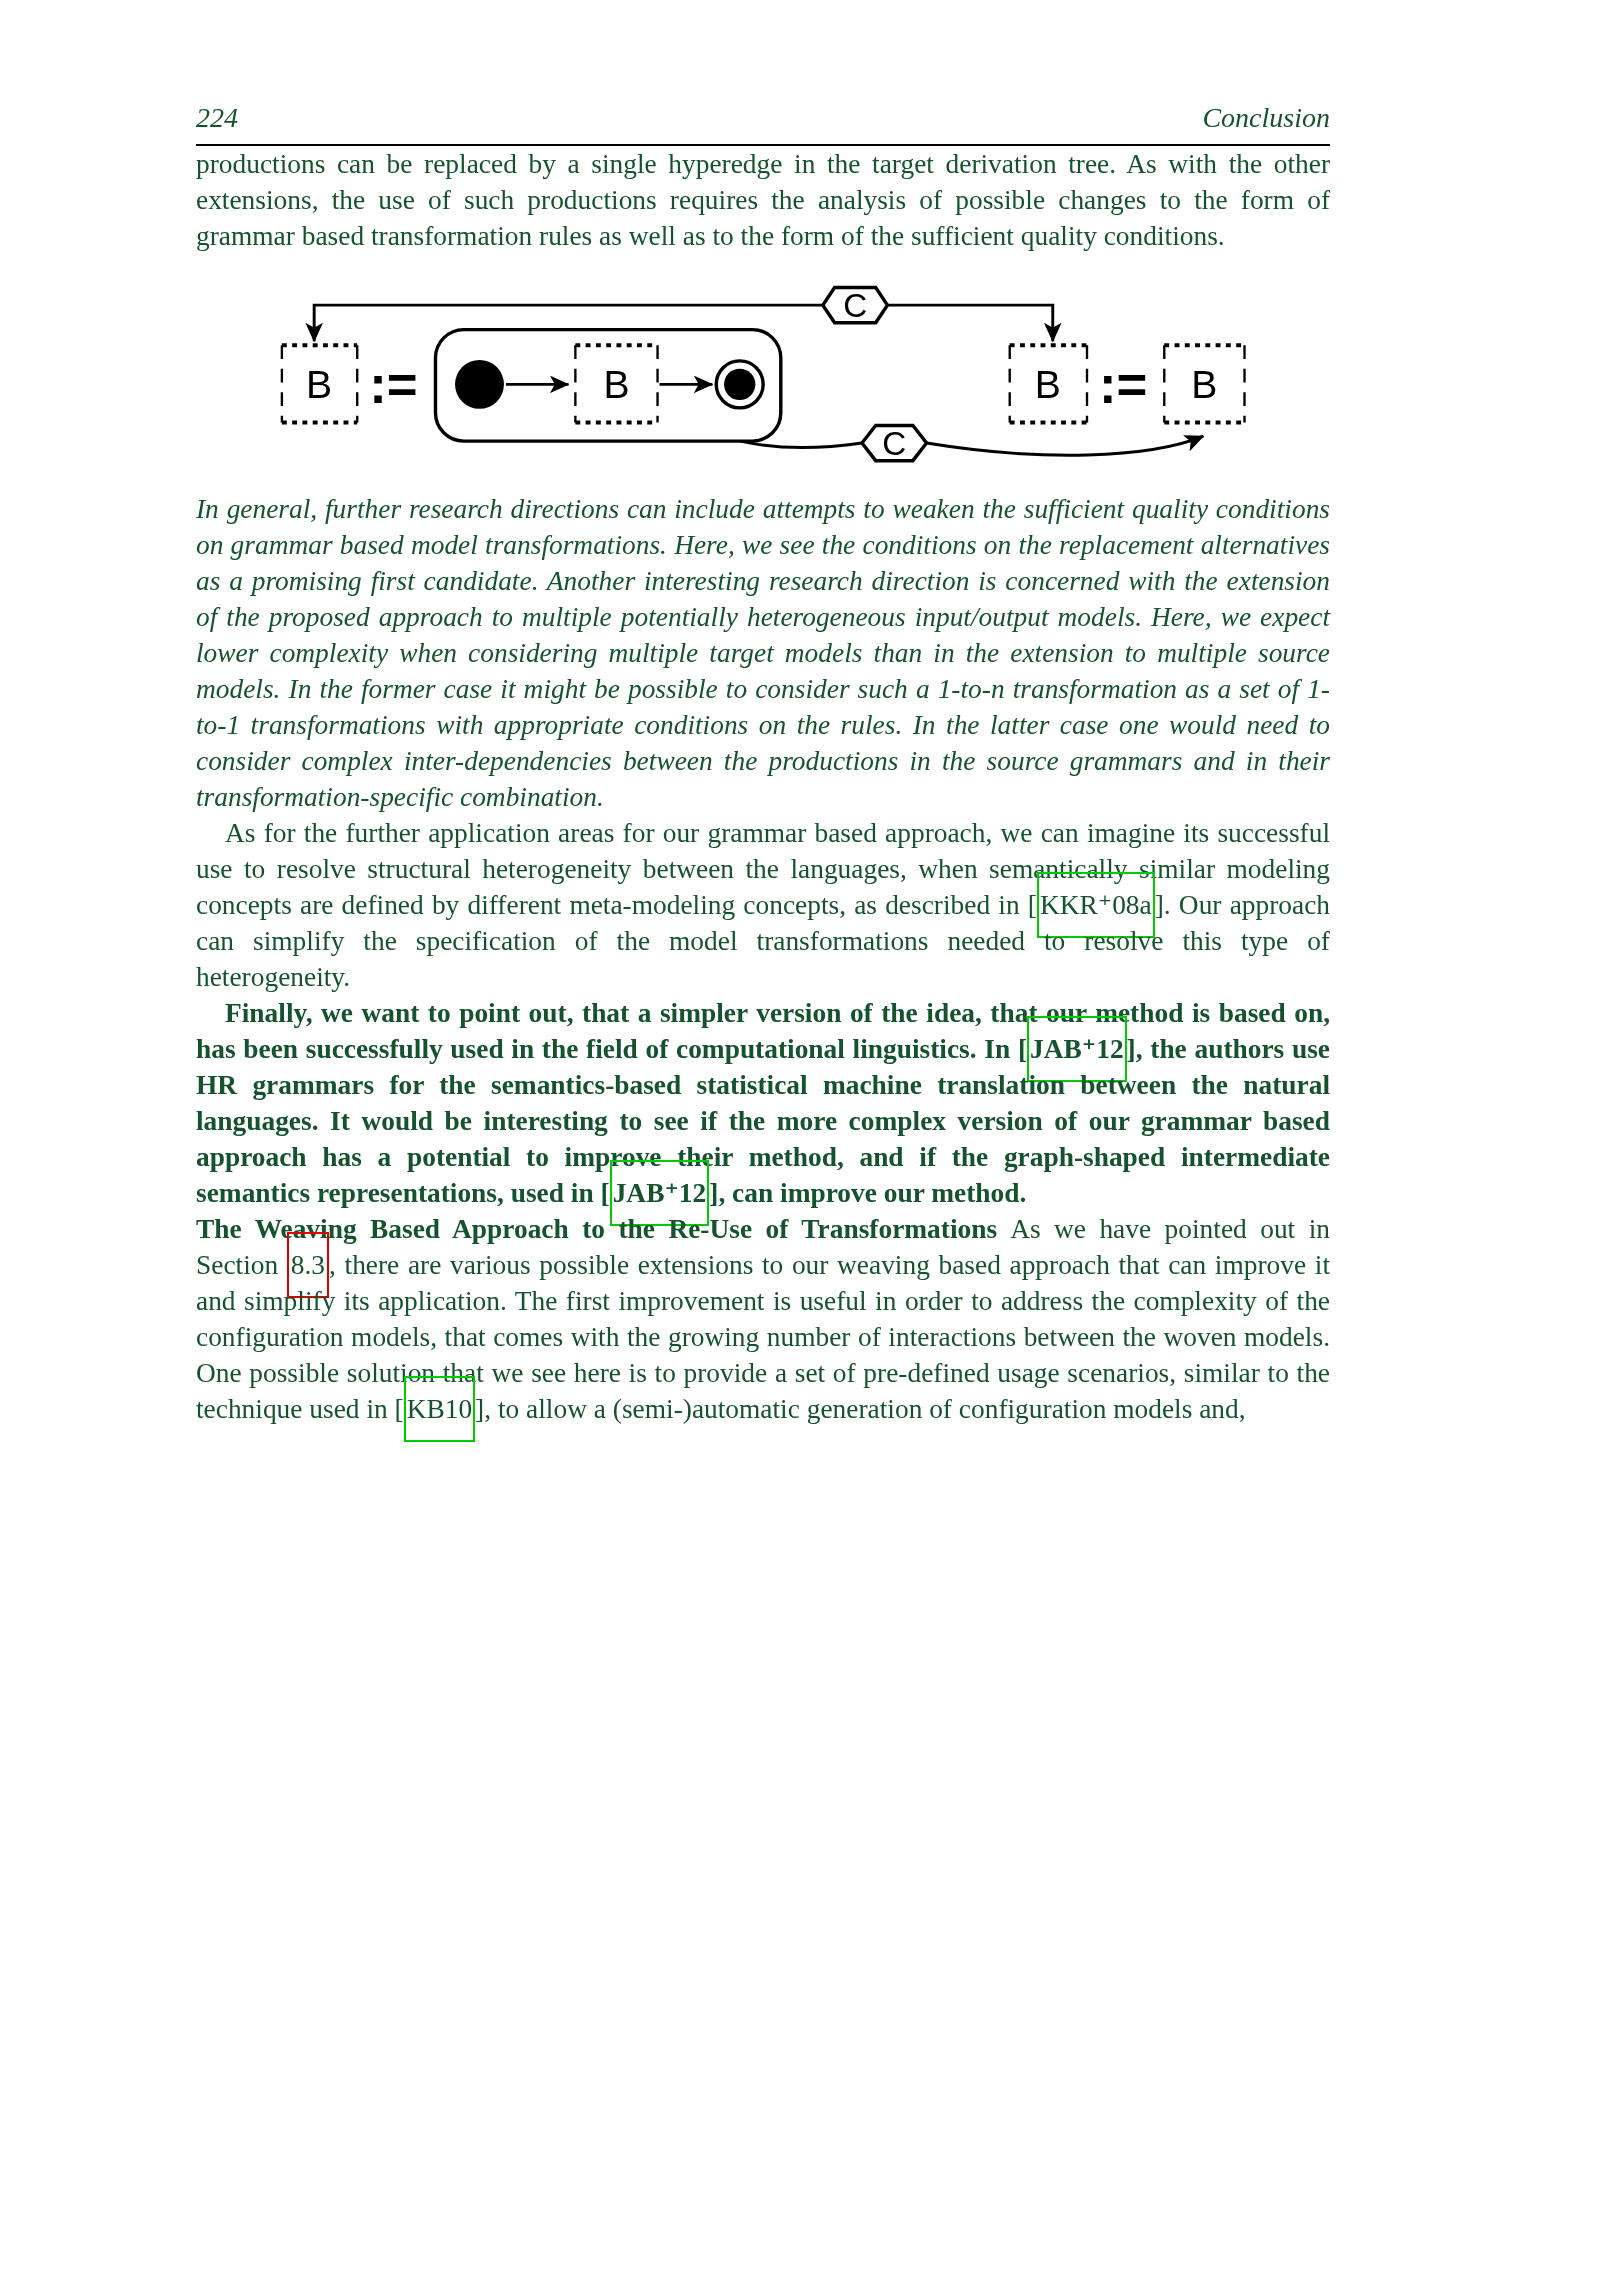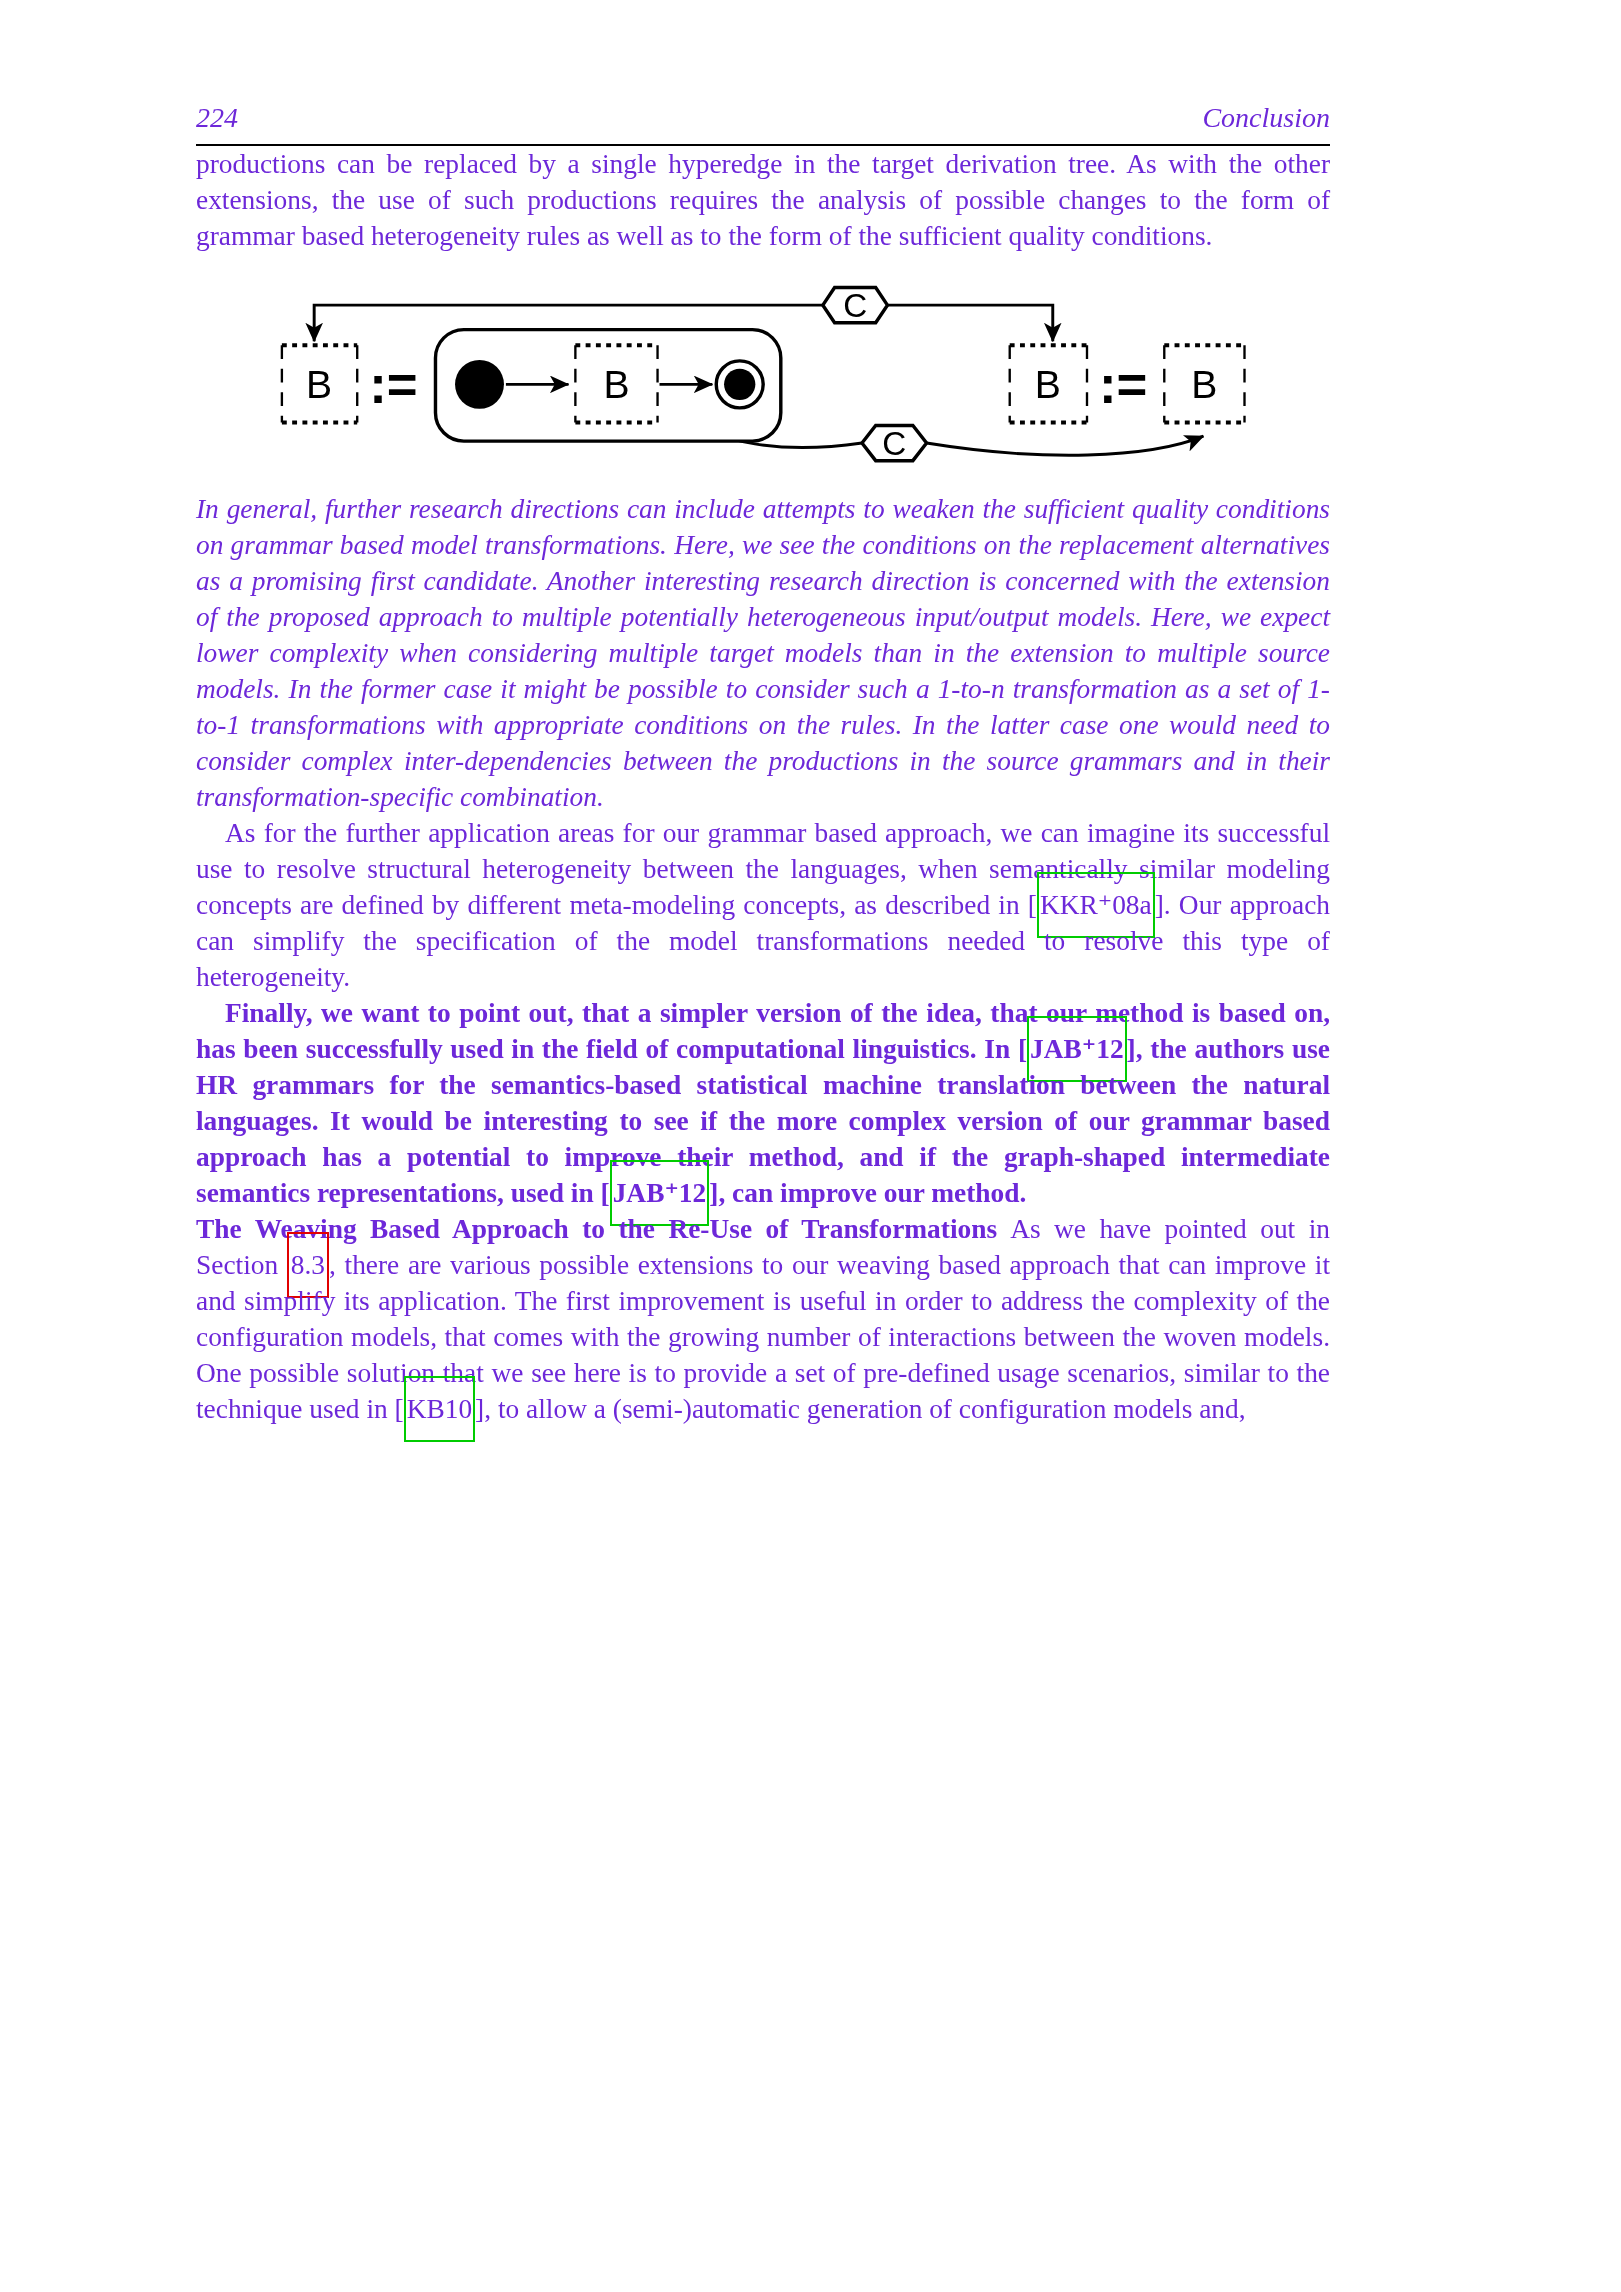--- a/index.html
+++ b/index.html
@@ -1,20 +1,20 @@
 <!DOCTYPE html>
 <html><head>
 <meta charset="utf-8">
 <style>
   html,body { margin:0; padding:0; background:#ffffff; }
   .page {
     position:relative;
     width:1621px; height:2293px;
     background:#ffffff;
-    color:#6d28d9;
+    color:#14532d;
     font-family:"Liberation Serif","DejaVu Serif",serif;
     overflow:hidden;
   }
   .content {
     position:absolute;
     left:196px; top:0;
     width:1134px;
   }
   .hdr {
     margin-top:102px;
@@ -75,21 +75,21 @@
 <body>
 
 <div class="page">
   <div class="content">
 
     <div class="hdr">
       <span>224</span>
       <span>Conclusion</span>
     </div>
 
-    <p class="body p1">productions can be replaced by a single hyperedge in the target derivation tree. As with the other extensions, the use of such productions requires the analysis of possible changes to the form of grammar based heterogeneity rules as well as to the form of the sufficient quality conditions.</p>
+    <p class="body p1">productions can be replaced by a single hyperedge in the target derivation tree. As with the other extensions, the use of such productions requires the analysis of possible changes to the form of grammar based transformation rules as well as to the form of the sufficient quality conditions.</p>
 
     <figure>
       <svg width="990" height="225" viewBox="0 0 1010 230">
         <defs>
           <marker id="arrow" markerUnits="userSpaceOnUse" markerWidth="20" markerHeight="18" viewBox="0 0 20 18" refX="19" refY="9" orient="auto-start-reverse">
             <path d="M0,0 L20,9 L0,18 L5,9 Z" fill="#000"></path>
           </marker>
         </defs>
 
         <path d="M 37 77 L 37 40 L 792 40 L 792 77" fill="none" stroke="#000" stroke-width="3" marker-start="url(#arrow)" marker-end="url(#arrow)"></path>

